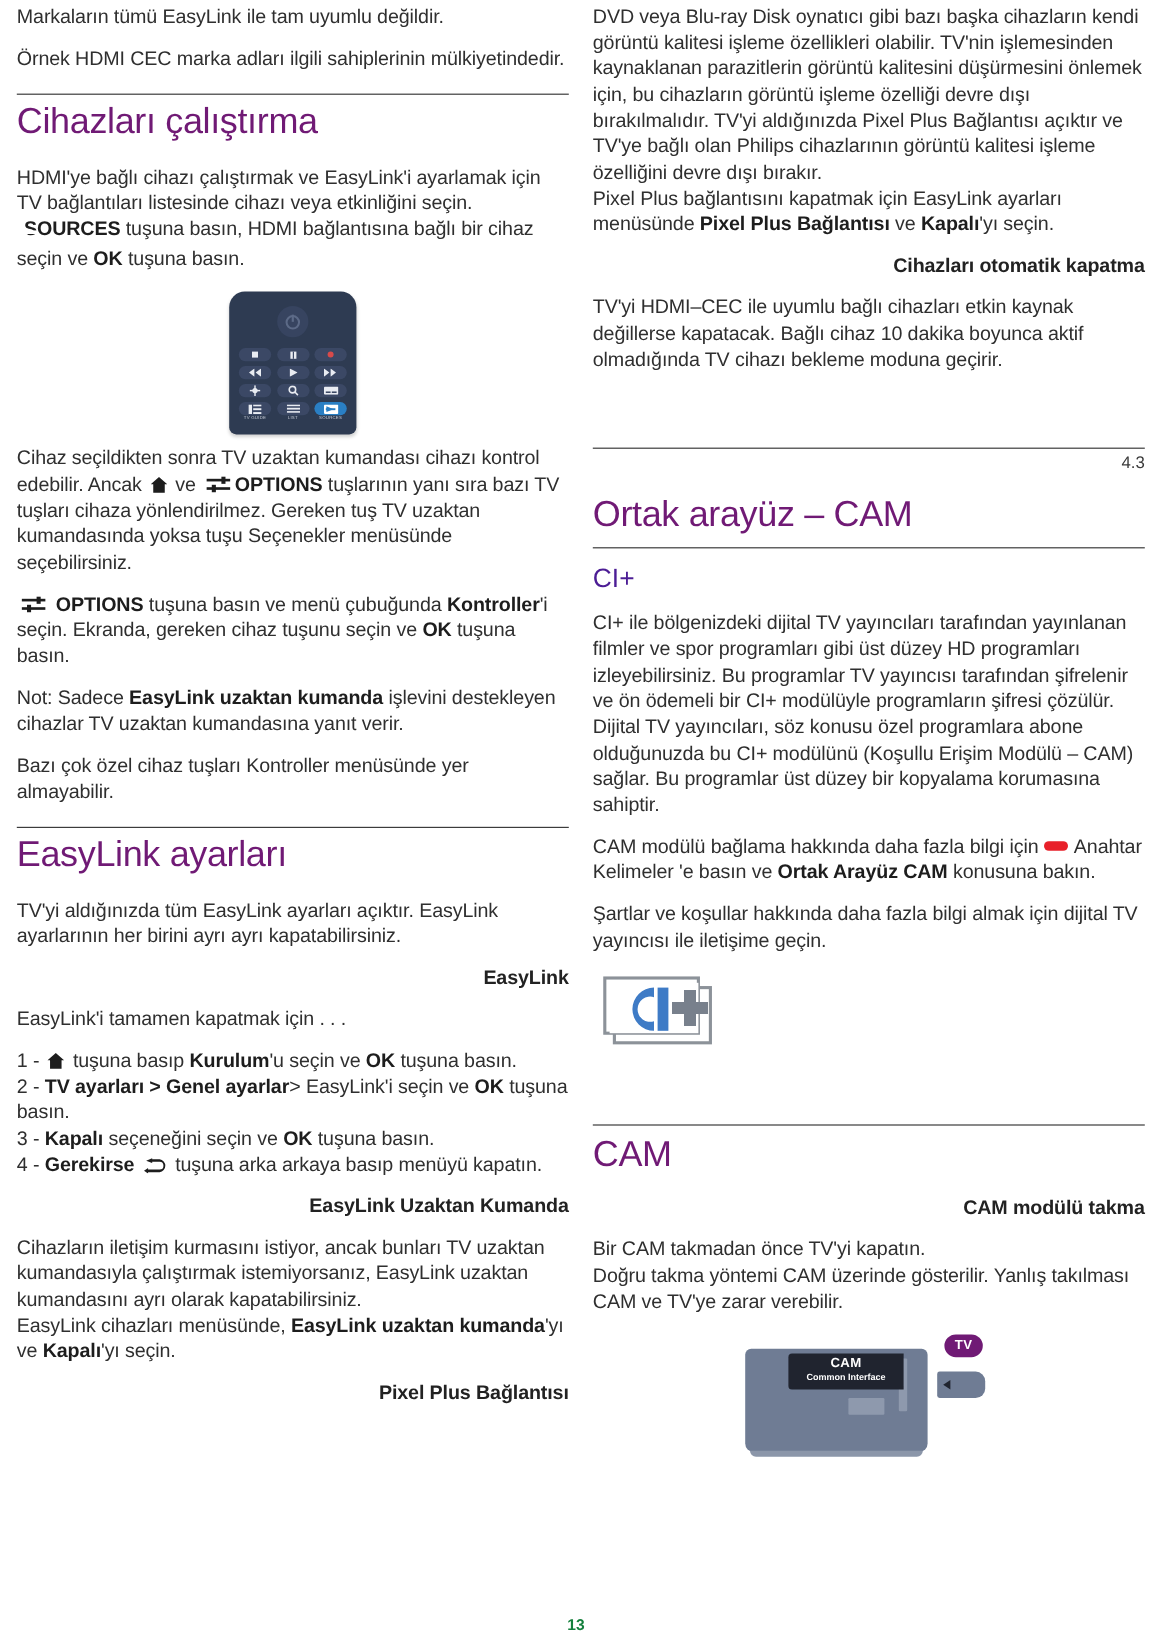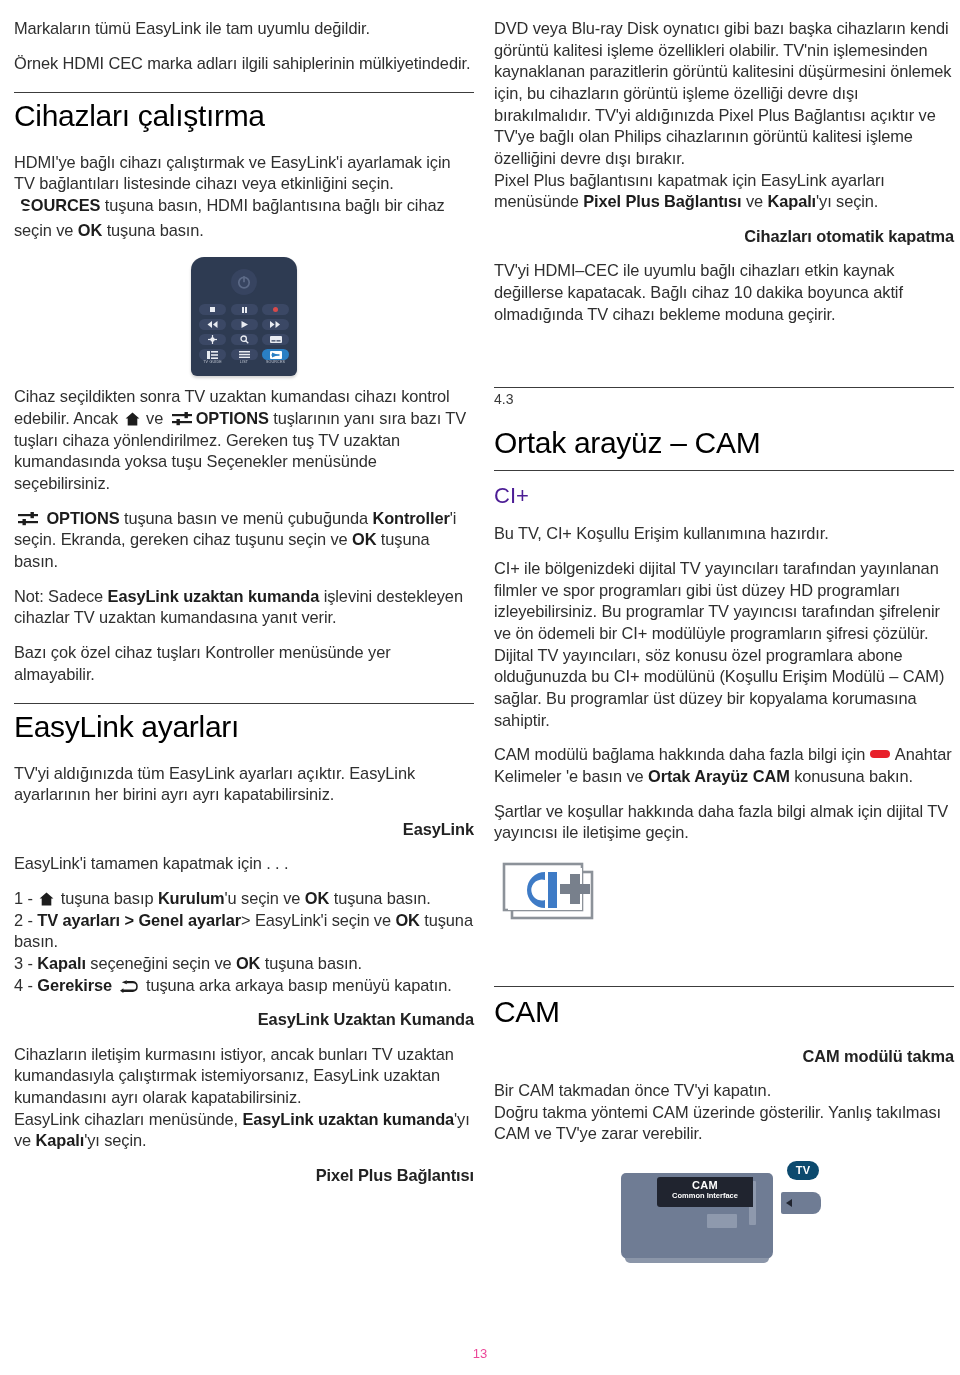--- a/index.html
+++ b/index.html
@@ -16,55 +16,56 @@
   }
   .page {
     position: relative;
     width: 960px;
     height: 1375px;
     padding: 0;
   }
   .cols {
     display: flex;
     gap: 20px;
-    padding: 18px 14px 0 14px;
+    padding: 4px 14px 0 14px;
     height: 1330px;
   }
   .col {
     width: 460px;
     flex: 0 0 460px;
   }
   p, .para {
     font-size: 16.4px;
     line-height: 1.32;
     margin: 0 0 13px 0;
     color: #2f2f2f;
     letter-spacing: -0.1px;
   }
   .tight { margin-bottom: 0; }
   .h1 {
     font-size: 30px;
     font-weight: 400;
     line-height: 1.15;
     margin: 6px 0 18px 0;
-    color: #000000;
+    color: #701a75;
     letter-spacing: -0.3px;
   }
   .h2 {
     font-size: 22px;
     font-weight: 400;
     line-height: 1.2;
     margin: 4px 0 14px 0;
     color: #4c1d95;
   }
   .secnum {
     font-size: 14px;
     color: #3a3a3a;
     margin: 3px 0 0 0;
     line-height: 1.1;
+    text-align: right;
   }
   .rule {
     border: 0;
     border-top: 1.6px solid #3c3c3c;
     margin: 18px 0 4px 0;
     height: 0;
   }
   .rule-thin {
     border: 0;
     border-top: 1.3px solid #3c3c3c;
@@ -260,38 +261,38 @@
     left: 5px; top: 7px;
     width: 0; height: 0;
     border-right: 6px solid #20242f;
     border-top: 4px solid transparent;
     border-bottom: 4px solid transparent;
   }
   .cam-tv {
     position: absolute;
     left: 178px; top: 2px;
     width: 32px; height: 19px;
-    background: #0c4a6e;
+    background: #701a75;
     border-radius: 10px;
     color: #fff;
     font-size: 11px;
     font-weight: bold;
     text-align: center;
     line-height: 19px;
     letter-spacing: .3px;
   }
 
   .pagenum {
     position: absolute;
     left: 0; right: 0;
     bottom: 14px;
     text-align: center;
     font-size: 13px;
-    color: #ec4899;
-    font-weight: normal;
+    color: #15803d;
+    font-weight: bold;
   }
 </style>
 </head>
 <body>
 
 <div class="page">
   <div class="cols">
 
     <div class="col">
 
@@ -470,21 +471,20 @@
 
       <hr class="rule" style="margin-top:62px">
 
       <div class="secnum">4.3</div>
       <h1 class="h1" style="margin-top:18px;margin-bottom:10px">Ortak arayüz – CAM</h1>
 
       <hr class="rule-thin">
 
       <h2 class="h2">CI+</h2>
 
-      <p class="para">Bu TV, CI+ Koşullu Erişim kullanımına hazırdır.</p>
 
       <p class="para">CI+ ile bölgenizdeki dijital TV yayıncıları tarafından yayınlanan filmler ve spor programları gibi üst düzey HD programları izleyebilirsiniz. Bu programlar TV yayıncısı tarafından şifrelenir ve ön ödemeli bir CI+ modülüyle programların şifresi çözülür. Dijital TV yayıncıları, söz konusu özel programlara abone olduğunuzda bu CI+ modülünü (Koşullu Erişim Modülü – CAM) sağlar. Bu programlar üst düzey bir kopyalama korumasına sahiptir.</p>
 
       <p class="para"><span>CAM modülü bağlama hakkında daha fazla bilgi için </span><span class="ico-keyred"></span><span>Anahtar Kelimeler</span><span> 'e basın ve </span><b>Ortak Arayüz CAM</b><span> konusuna bakın.</span></p>
 
       <p class="para">Şartlar ve koşullar hakkında daha fazla bilgi almak için dijital TV yayıncısı ile iletişime geçin.</p>
 
       <div class="ciplus">
         <svg width="120" height="72" viewBox="0 0 120 72">
           <rect x="6" y="6" width="78" height="46" fill="none" stroke="#8c9299" stroke-width="2.6"></rect>

